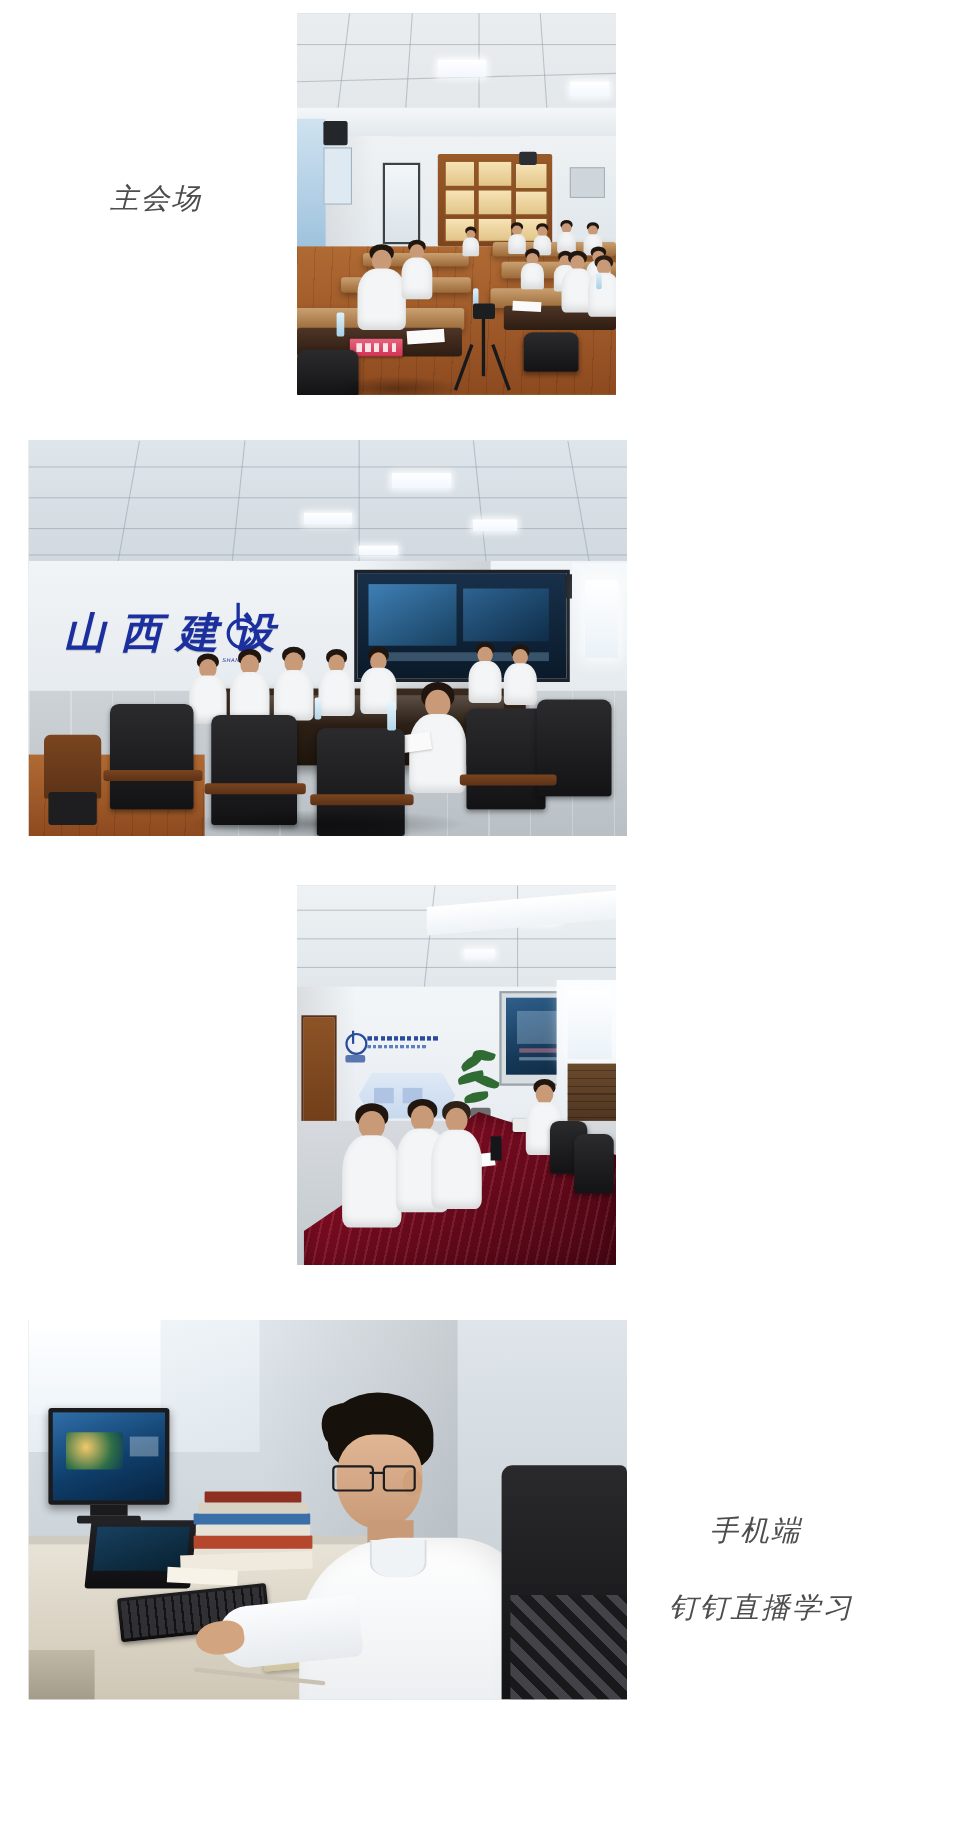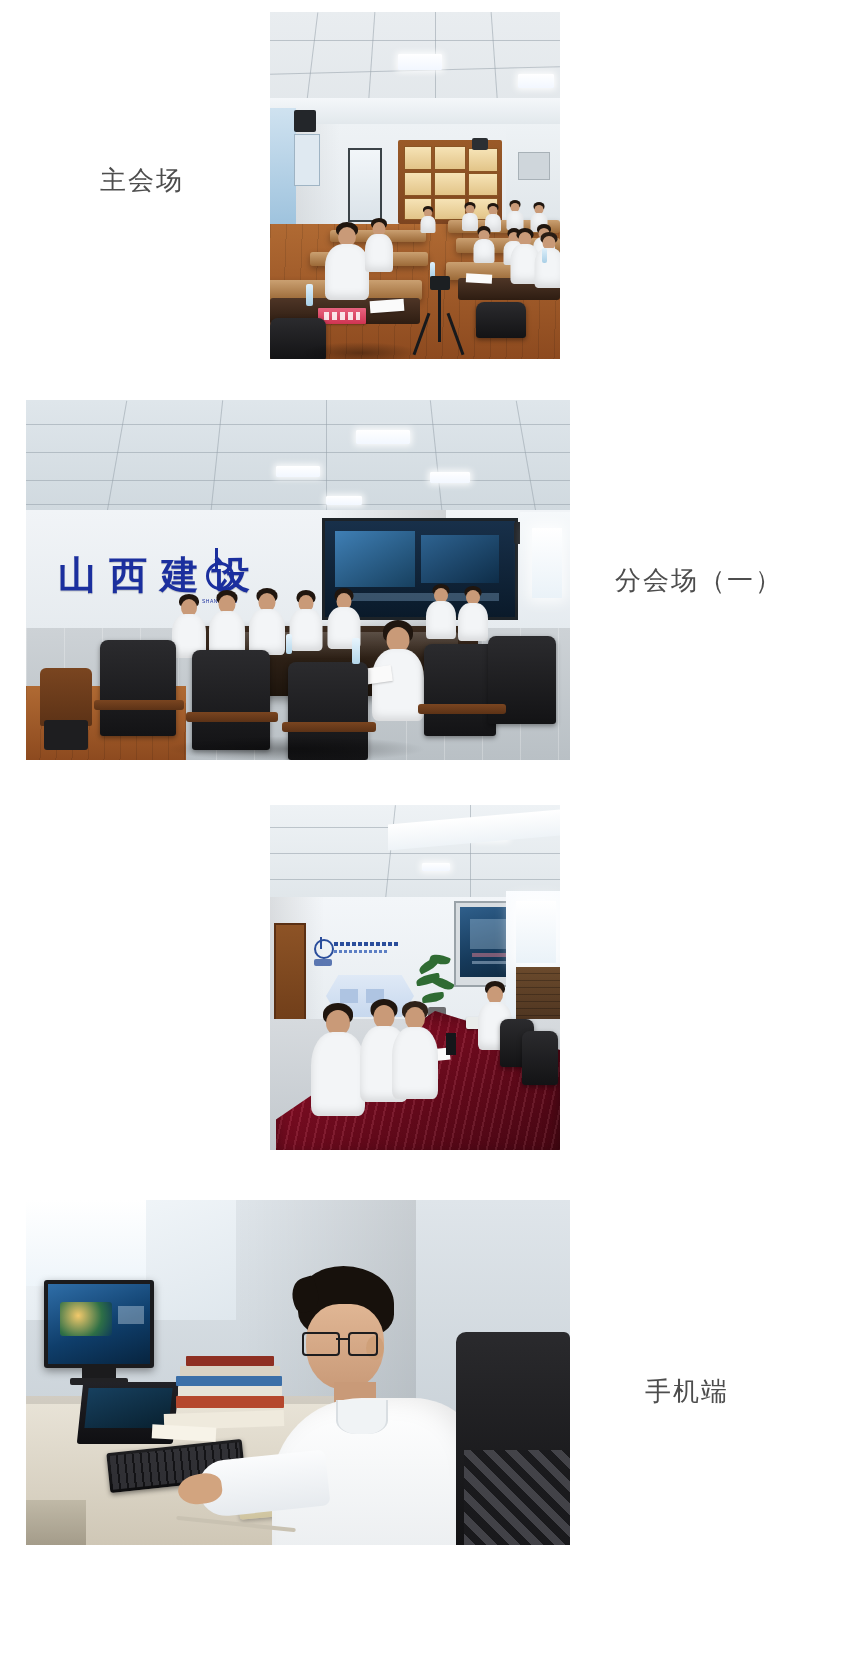--- a/index.html
+++ b/index.html
@@ -10,21 +10,21 @@
   }
   body {
     width: 866px;
     height: 1673px;
     position: relative;
     overflow: hidden;
     font-family: "Liberation Sans", "DejaVu Sans", sans-serif;
     color: #4a4a4a;
   }
 
-  .page { position: relative; width: 866px; height: 1673px; }
+  .page { position: relative; width: 866px; height: 1673px; font-style: italic; }
 
   
   .caption {
     position: absolute;
     font-size: 26px;
     letter-spacing: 2px;
     color: #4d4d4d;
     white-space: nowrap;
     line-height: 1.45;
     font-weight: 400;
@@ -330,21 +330,20 @@
       <div class="abs" style="left:168px;top:278px;width:3px;height:52px;background:#17191c;"></div>
       <div class="abs" style="left:150px;top:300px;width:3px;height:44px;background:#17191c;transform:rotate(20deg);"></div>
       <div class="abs" style="left:184px;top:300px;width:3px;height:44px;background:#17191c;transform:rotate(-20deg);"></div>
 
       <div class="chair-exec" style="left:0px;top:306px;width:56px;height:42px;"></div>
       <div class="chair-exec" style="left:206px;top:290px;width:50px;height:36px;"></div>
       <div class="shadow-soft" style="left:30px;top:330px;width:120px;height:22px;"></div>
     </div>
   </div>
 
-  <div class="caption" style="left:615px; top:562px;">分会场（一）</div>
 
   <div class="photo" style="left:26px; top:400px; width:544px; height:360px;">
     <div class="scene">
 
       <div class="ceiling" style="height:120px;background:linear-gradient(#dfe6eb,#cfd8de);"></div>
       <div class="ceil-line" style="left:0;top:24px;width:544px;height:1px;"></div>
       <div class="ceil-line" style="left:0;top:52px;width:544px;height:1px;"></div>
       <div class="ceil-line" style="left:0;top:80px;width:544px;height:1px;"></div>
       <div class="ceil-line" style="left:0;top:104px;width:544px;height:1px;"></div>
       <div class="ceil-line" style="left:90px;top:0;width:1px;height:118px;transform:rotate(10deg);"></div>
@@ -533,20 +532,21 @@
         <div class="body" style="top:19px;width:34px;height:48px;"></div>
       </div>
 
       <div class="chair-exec" style="left:230px;top:214px;width:34px;height:48px;"></div>
       <div class="chair-exec" style="left:252px;top:226px;width:36px;height:54px;"></div>
       <div class="abs" style="left:176px;top:228px;width:10px;height:22px;background:#15161a;"></div>
     </div>
   </div>
 
   <div class="caption" style="left:645px; top:1373px;">手机端</div>
+  <div class="caption" style="left:608px; top:1443px;">钉钉直播学习</div>
 
   <div class="photo" style="left:26px; top:1200px; width:544px; height:345px;">
     <div class="scene">
 
       <div class="wall" style="left:0;top:0;width:544px;height:210px;background:linear-gradient(#dfe5ea,#ccd4da);"></div>
       <div class="abs" style="left:0;top:0;width:210px;height:120px;background:linear-gradient(160deg,#f4f8fb,#dfe7ed);"></div>
       <div class="wall-shadow" style="left:210px;top:0;width:180px;height:210px;background:linear-gradient(90deg,rgba(0,0,0,0),rgba(0,0,0,.10));"></div>
 
       <div class="abs" style="left:0;top:0;width:120px;height:86px;background:linear-gradient(#ffffff,#eef5fa);"></div>
 

